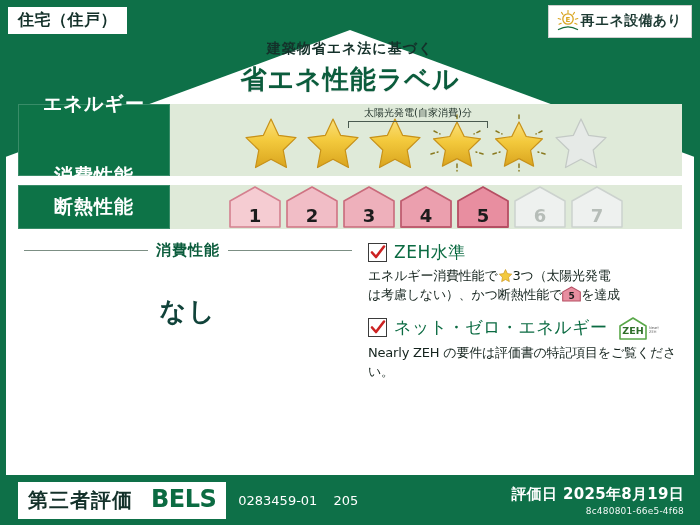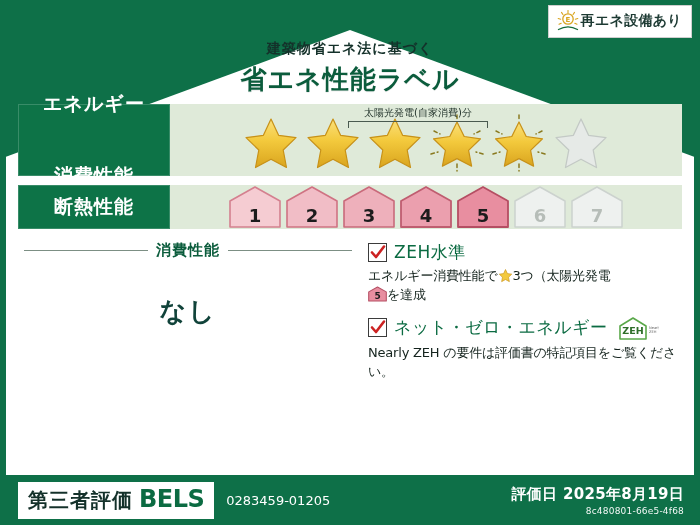--- a/index.html
+++ b/index.html
@@ -262,56 +262,58 @@
     z-index: 7;
     display: flex;
     align-items: center;
   }
   .bels-box {
     margin-left: 18px;
     background: #ffffff;
     padding: 3px 10px 5px;
     display: flex;
     align-items: baseline;
-    gap: 6px;
+    gap: 18px;
   }
   .bels-jp {
     font-size: 20px;
     font-weight: bold;
     color: #14312a;
     letter-spacing: 1px;
   }
   .bels-en {
     font-size: 24px;
     font-weight: bold;
     color: #0b6b42;
     letter-spacing: -0.5px;
   }
   .bels-nums {
     margin-left: 12px;
     color: #ffffff;
     font-size: 13px;
     display: flex;
+    gap: 16px;
   }
   .bottom-right {
     margin-left: auto;
     margin-right: 16px;
     text-align: right;
     color: #ffffff;
   }
   .eval-date { font-size: 15px; font-weight: bold; letter-spacing: 0.3px; }
   .eval-hash { font-size: 9px; margin-top: 2px; letter-spacing: 0.2px; opacity: 0.95; }
 </style>
 </head>
 <body>
 
 <div class="label-root">
 
   <div class="white-field"></div>
 
+  <div class="type-tag">住宅（住戸）</div>
 
   <div class="renew-badge">
     <svg class="sun-ico" viewBox="0 0 26 24">
       <g stroke="#d9a520" stroke-width="1.1" stroke-linecap="round" fill="none">
         <line x1="13" y1="1.5" x2="13" y2="4"></line>
         <line x1="6.5" y1="3.4" x2="7.9" y2="5.5"></line>
         <line x1="19.5" y1="3.4" x2="18.1" y2="5.5"></line>
         <line x1="3.2" y1="9.5" x2="5.7" y2="10.2"></line>
         <line x1="22.8" y1="9.5" x2="20.3" y2="10.2"></line>
         <line x1="4.0" y1="15.3" x2="6.2" y2="14.2"></line>
@@ -482,21 +484,21 @@
           <div class="zeh-head">
             <span class="checkbox">
               <svg width="16" height="17" viewBox="0 0 16 17">
                 <path d="M2 8.5 L6 13 L14 2.5" fill="none" stroke="#cc2222" stroke-width="2.6" stroke-linecap="round" stroke-linejoin="round"></path>
               </svg>
             </span>
             <span class="zeh-title">ZEH水準</span>
           </div>
           <div class="zeh-desc"><span>エネルギー消費性能で</span><svg class="inline-star" viewBox="0 0 60 58">
                 <path d="M30 5 L37.6 21.3 L55 23.6 L42.2 36 L45.5 53.5 L30 45.2 L14.5 53.5 L17.8 36 L5 23.6 L22.4 21.3 Z" fill="#f3c93c" stroke="#c79118" stroke-width="2.5" stroke-linejoin="round"></path>
-              </svg><span>3つ（太陽光発電</span><br><span class="inline-house" style="position:relative;"><svg viewBox="0 0 54 44" style="width:19px;height:16px;display:block;">
+              </svg><span>3つ（太陽光発電</span><br><span>は考慮しない）、かつ断熱性能で</span><span class="inline-house" style="position:relative;"><svg viewBox="0 0 54 44" style="width:19px;height:16px;display:block;">
                   <path d="M2 42 L2 16 L27 2 L52 16 L52 42 Z" fill="#e88ea0" stroke="#b54e63" stroke-width="3" stroke-linejoin="round"></path>
                 </svg><span style="position:absolute;left:0;right:0;bottom:1px;text-align:center;font-size:9px;font-weight:bold;color:#1c1c1c;line-height:1;">5</span></span><span>を達成</span></div>
         </div>
 
         <div class="zeh-item">
           <div class="zeh-head">
             <span class="checkbox">
               <svg width="16" height="17" viewBox="0 0 16 17">
                 <path d="M2 8.5 L6 13 L14 2.5" fill="none" stroke="#cc2222" stroke-width="2.6" stroke-linecap="round" stroke-linejoin="round"></path>
               </svg>

